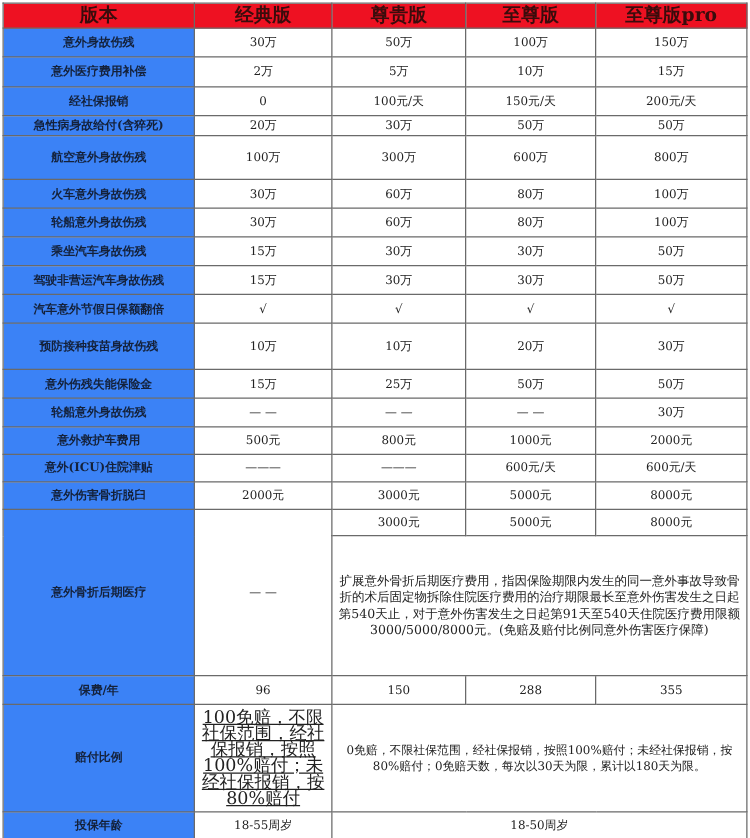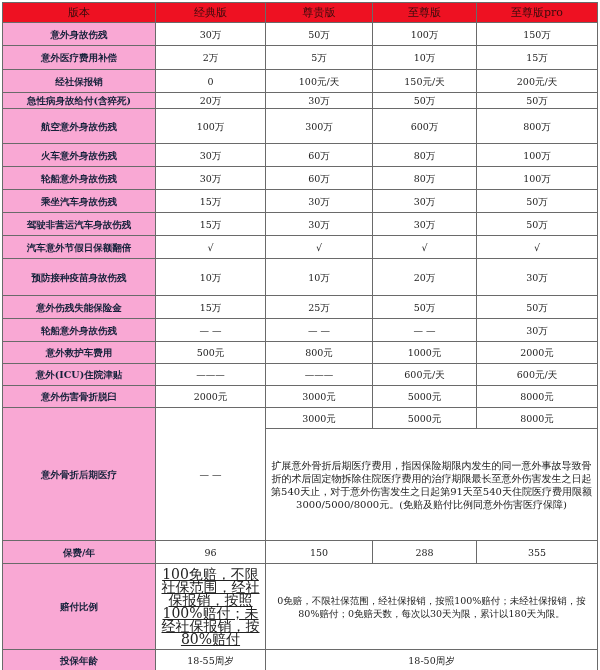--- a/index.html
+++ b/index.html
@@ -1,20 +1,20 @@
 <!DOCTYPE html>
 <html><head>
 <meta charset="utf-8">
 <style>
   html, body { margin:0; padding:0; background:#ffffff; }
   body { width:600px; height:670px; overflow:hidden; font-family:"DejaVu Serif","Liberation Serif",serif; }
   table.cmp { position:absolute; left:2px; top:2px; width:595px; border-collapse:collapse; table-layout:fixed; font-size:9.5px; color:#222; }
   table.cmp td, table.cmp th { border:1px solid #6a6a6a; text-align:center; vertical-align:middle; padding:0 3px; line-height:13px; }
-  table.cmp th { background:#ee1122; color:#3a0c0c; font-weight:normal; height:19px; font-size:11px;text-align:center; }
-  td.lbl { background:#f9a8d4; color:#14213a; font-weight:bold; font-size:9.5px; }
+  table.cmp th { background:#ee1122; color:#3a0c0c; font-weight:bold; height:19px; font-size:15px;text-align:center; }
+  td.lbl { background:#3b82f6; color:#14213a; font-weight:bold; font-size:9.5px; }
   td.val { background:#ffffff; }
   td.note { text-align:center; padding:4px 12px; line-height:19px; font-size:10px; }
   td.note-left { text-align:left; padding:2px 3px; line-height:16px; font-size:14px;text-decoration:underline; }
   td.note-mid { text-align:center; padding:4px 14px; line-height:20px; font-size:9.5px; }
   .sans { font-family:"DejaVu Sans","Liberation Sans",sans-serif;margin-left:36px; }
 </style>
 </head>
 <body>
 
 <table class="cmp">

